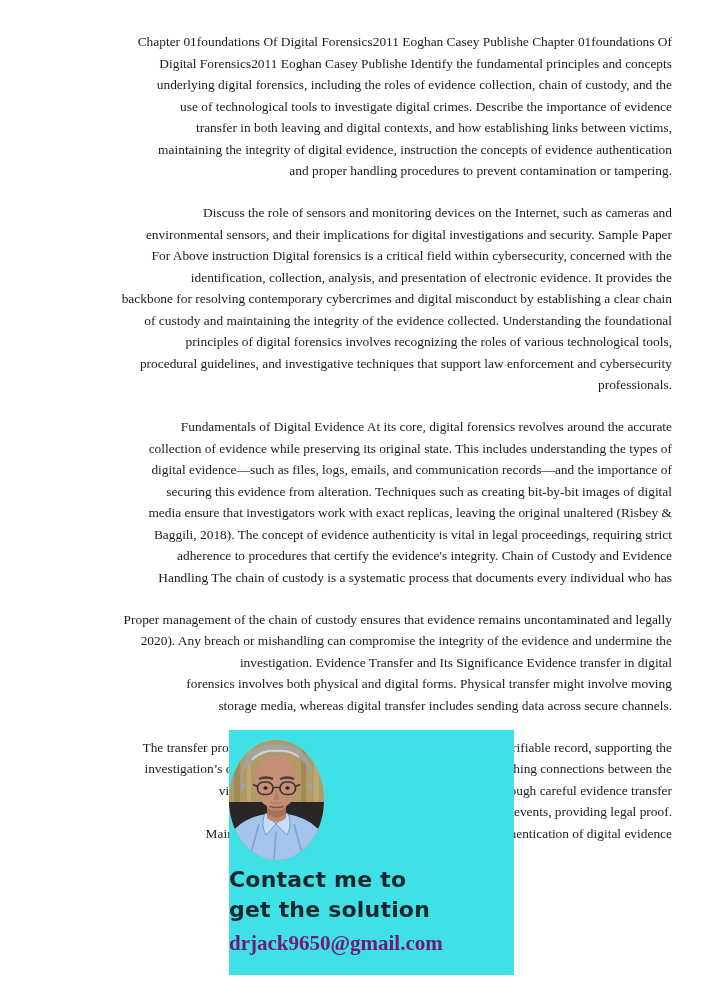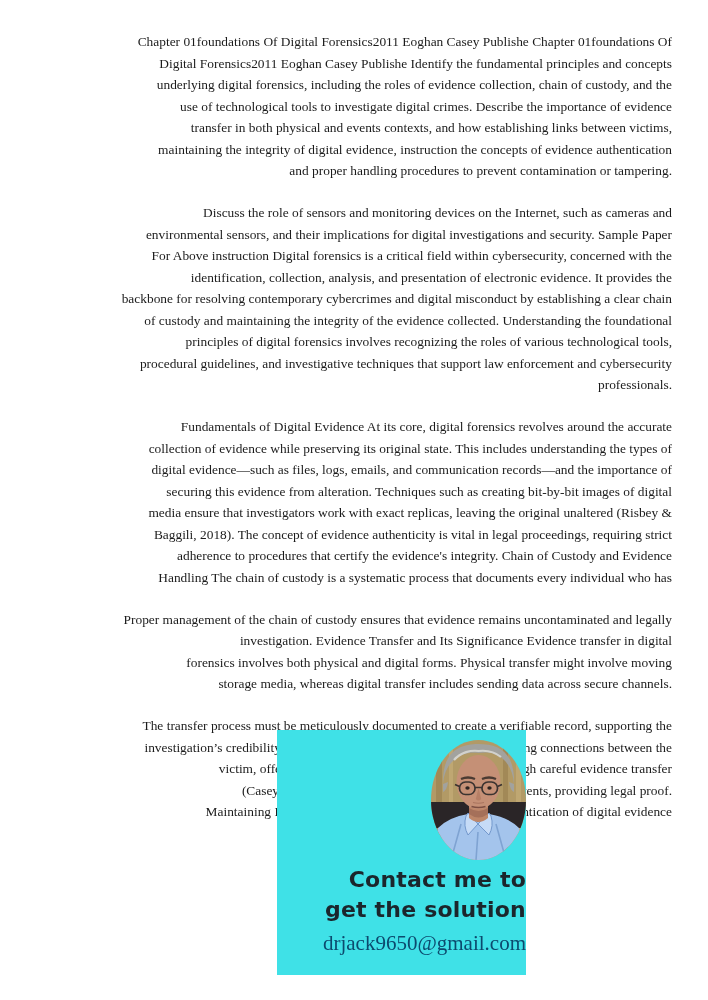--- a/index.html
+++ b/index.html
@@ -12,52 +12,51 @@
   .doc {
     position: absolute; left: 47px; top: 31px; width: 625px;
     color: #1b1b1b;
     font-size: 13.4px; line-height: 21.5px;
   }
   .para { margin: 0 0 20.5px 0; text-align: right; }
   .line { white-space: pre; height: 21.5px; }
 
   .contact-overlay {
     position: absolute; left: 229px; top: 730px;
-    width: 249px; height: 245px;
+    width: 285px; height: 245px;
     background: #3fe1e7;
-    text-align: right;
-    margin-left: 48px;
+    text-align: left;
   }
   .photo-wrap { margin-top: 10px; height: 120px; }
   .contact-title {
     font-family: "DejaVu Sans", sans-serif;
     font-weight: 700;
     font-size: 22px; line-height: 30px;
     color: #1b262c;
     margin-top: 5px;
     letter-spacing: 0.2px;
   }
   .contact-email {
     font-family: "Liberation Serif", serif;
-    font-weight: 400;
+    font-weight: 700;
     font-size: 21px; line-height: 26px;
-    color: #0c4a6e;
+    color: #701a75;
     margin-top: 5px;
   }
 </style>
 </head>
 <body>
 
 <div class="doc">
     <div class="para">
       <div class="line">Chapter 01foundations Of Digital Forensics2011 Eoghan Casey Publishe Chapter 01foundations Of</div>
       <div class="line">Digital Forensics2011 Eoghan Casey Publishe Identify the fundamental principles and concepts</div>
       <div class="line">underlying digital forensics, including the roles of evidence collection, chain of custody, and the</div>
       <div class="line">use of technological tools to investigate digital crimes. Describe the importance of evidence</div>
-      <div class="line">transfer in both physical and events contexts, and how establishing links between victims,</div>
+      <div class="line">transfer in both leaving and digital contexts, and how establishing links between victims,</div>
       <div class="line">maintaining the integrity of digital evidence, instruction the concepts of evidence authentication</div>
       <div class="line">and proper handling procedures to prevent contamination or tampering.</div>
     </div>
     <div class="para">
       <div class="line">Discuss the role of sensors and monitoring devices on the Internet, such as cameras and</div>
       <div class="line">environmental sensors, and their implications for digital investigations and security. Sample Paper</div>
       <div class="line">For Above instruction Digital forensics is a critical field within cybersecurity, concerned with the</div>
       <div class="line">identification, collection, analysis, and presentation of electronic evidence. It provides the</div>
       <div class="line">backbone for resolving contemporary cybercrimes and digital misconduct by establishing a clear chain</div>
       <div class="line">of custody and maintaining the integrity of the evidence collected. Understanding the foundational</div>
@@ -70,20 +69,21 @@
       <div class="line">collection of evidence while preserving its original state. This includes understanding the types of</div>
       <div class="line">digital evidence—such as files, logs, emails, and communication records—and the importance of</div>
       <div class="line">securing this evidence from alteration. Techniques such as creating bit-by-bit images of digital</div>
       <div class="line">media ensure that investigators work with exact replicas, leaving the original unaltered (Risbey &amp;</div>
       <div class="line">Baggili, 2018). The concept of evidence authenticity is vital in legal proceedings, requiring strict</div>
       <div class="line">adherence to procedures that certify the evidence's integrity. Chain of Custody and Evidence</div>
       <div class="line">Handling The chain of custody is a systematic process that documents every individual who has</div>
     </div>
     <div class="para">
       <div class="line">Proper management of the chain of custody ensures that evidence remains uncontaminated and legally</div>
+      <div class="line">2020). Any breach or mishandling can compromise the integrity of the evidence and undermine the</div>
       <div class="line">investigation. Evidence Transfer and Its Significance Evidence transfer in digital</div>
       <div class="line">forensics involves both physical and digital forms. Physical transfer might involve moving</div>
       <div class="line">storage media, whereas digital transfer includes sending data across secure channels.</div>
     </div>
     <div class="para">
       <div class="line">The transfer process must be meticulously documented to create a verifiable record, supporting the</div>
       <div class="line">investigation’s credibility. As shown in forensic case studies, establishing connections between the</div>
       <div class="line">victim, offender, and crime scene is often achieved through careful evidence transfer</div>
       <div class="line">(Casey, 2011). These connections help reconstruct events, providing legal proof.</div>
       <div class="line">Maintaining Evidence Integrity The preservation and authentication of digital evidence</div>

